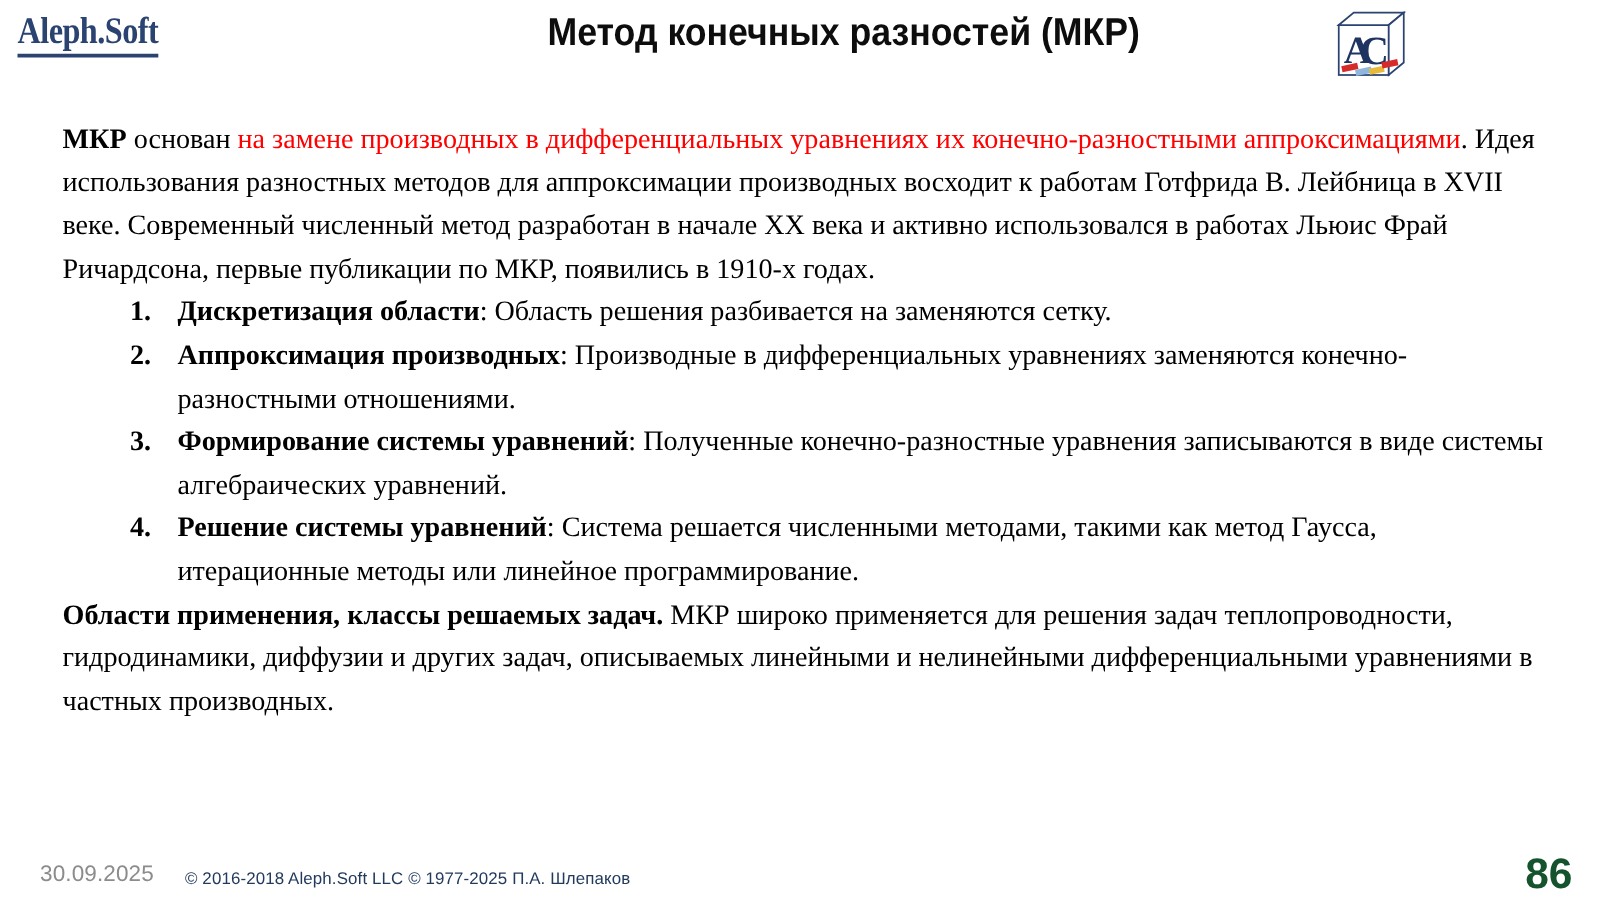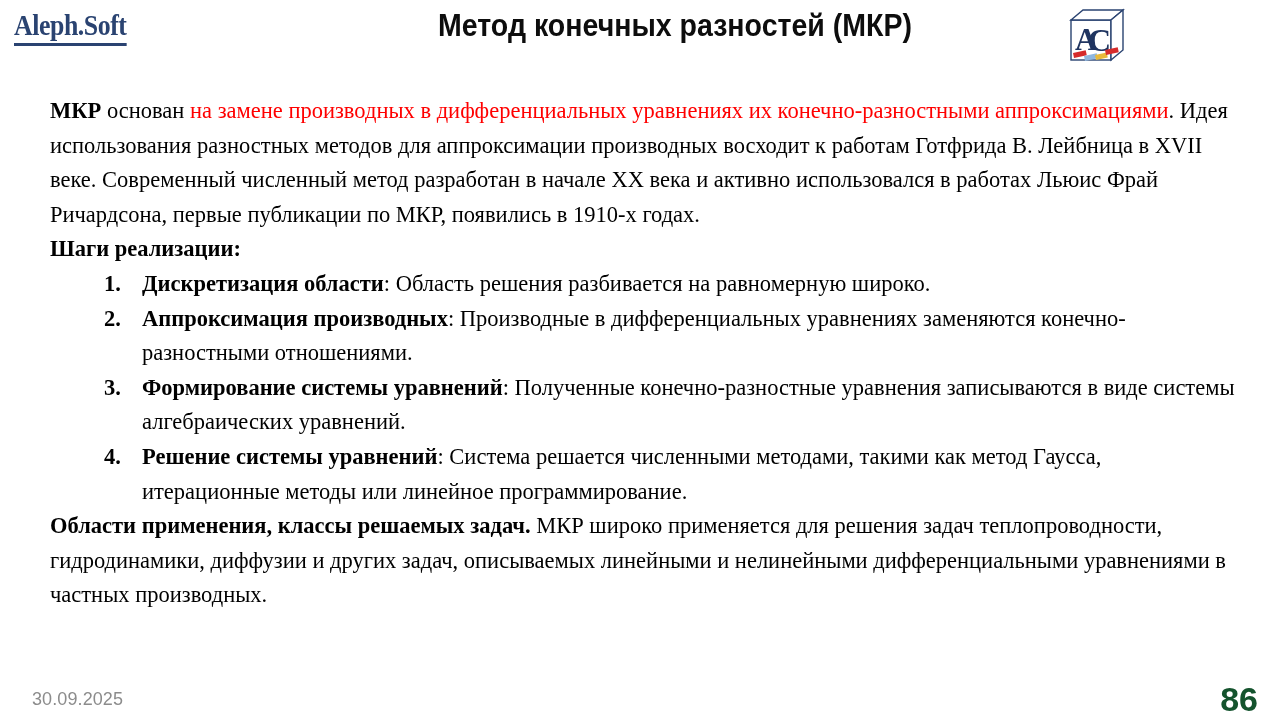--- a/index.html
+++ b/index.html
@@ -170,28 +170,28 @@
       <rect x="29" y="49" width="12" height="5" fill="#E8B93A" transform="rotate(-12 29 49)"></rect>
       <rect x="39" y="44" width="13" height="5" fill="#D62B2B" transform="rotate(-12 39 44)"></rect>
     </svg>
   </div>
 </div>
 
 <div class="slide-body">
 
   <p class="para"><span class="b">МКР</span><span> основан </span><span class="hl-red">на замене производных в дифференциальных уравнениях их конечно-разностными аппроксимациями</span><span>. Идея использования разностных методов для аппроксимации производных восходит к работам Готфрида В. Лейбница в XVII веке. Современный численный метод разработан в начале XX века и активно использовался в работах Льюис Фрай Ричардсона, первые публикации по МКР, появились в 1910-х годах.</span></p>
 
-  <p class="steps-head">Шаги реализации:</p>
 
   <ol class="steps">
-    <li><span class="b">Дискретизация области</span><span>: Область решения разбивается на равномерную широко.</span></li>
+    <li><span class="b">Дискретизация области</span><span>: Область решения разбивается на заменяются сетку.</span></li>
     <li><span class="b">Аппроксимация производных</span><span>: Производные в дифференциальных уравнениях заменяются конечно-разностными отношениями.</span></li>
     <li><span class="b">Формирование системы уравнений</span><span>: Полученные конечно-разностные уравнения записываются в виде системы алгебраических уравнений.</span></li>
     <li><span class="b">Решение системы уравнений</span><span>: Система решается численными методами, такими как метод Гаусса, итерационные методы или линейное программирование.</span></li>
   </ol>
 
   <p class="tail-para"><span class="b">Области применения, классы решаемых задач.</span><span> МКР широко применяется для решения задач теплопроводности, гидродинамики, диффузии и других задач, описываемых линейными и нелинейными дифференциальными уравнениями в частных производных.</span></p>
 </div>
 
 <div class="slide-footer">
   <div class="footer-date">30.09.2025</div>
+  <div class="footer-copy">© 2016-2018 Aleph.Soft LLC © 1977-2025 П.А. Шлепаков</div>
   <div class="page-number">86</div>
 </div>
 
 </body></html>

